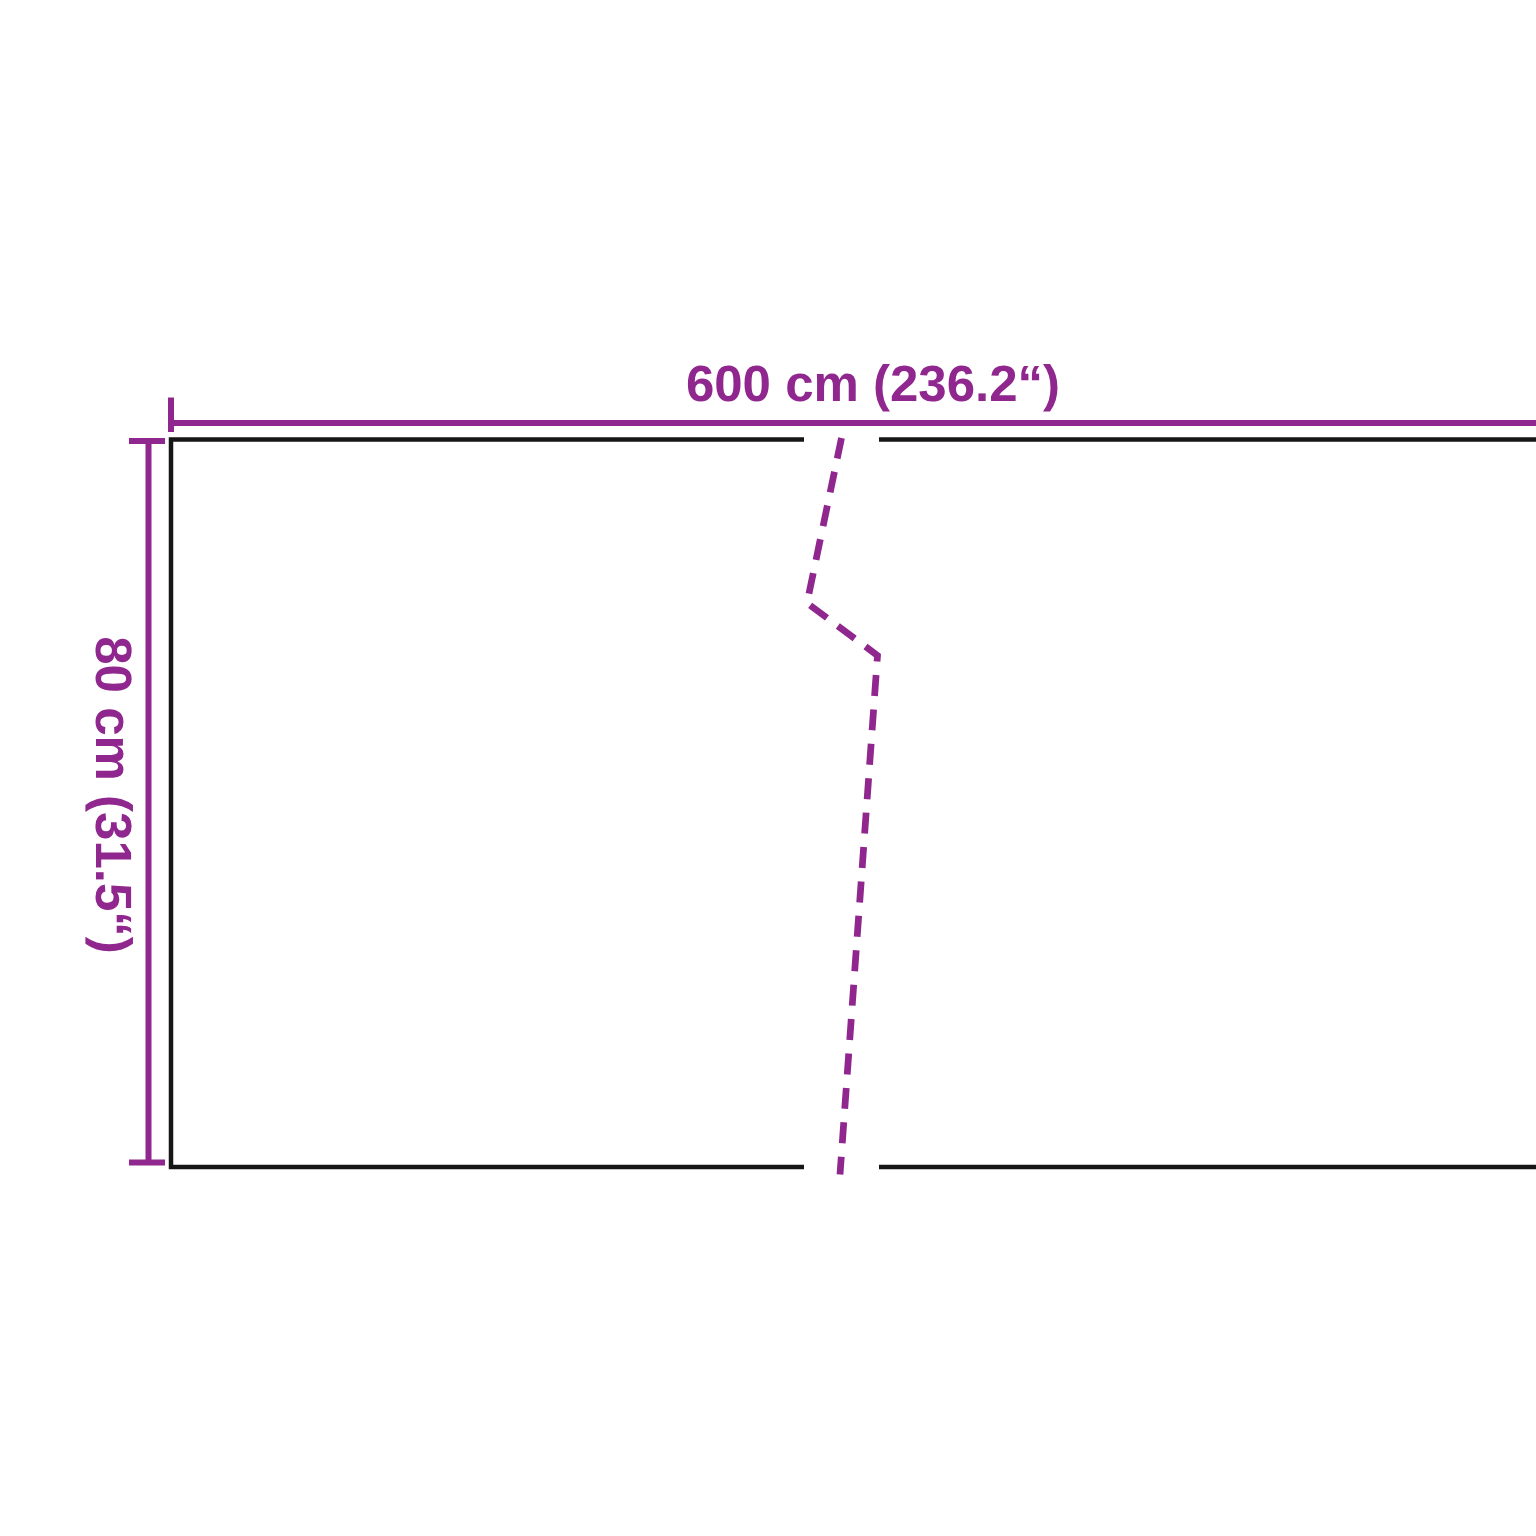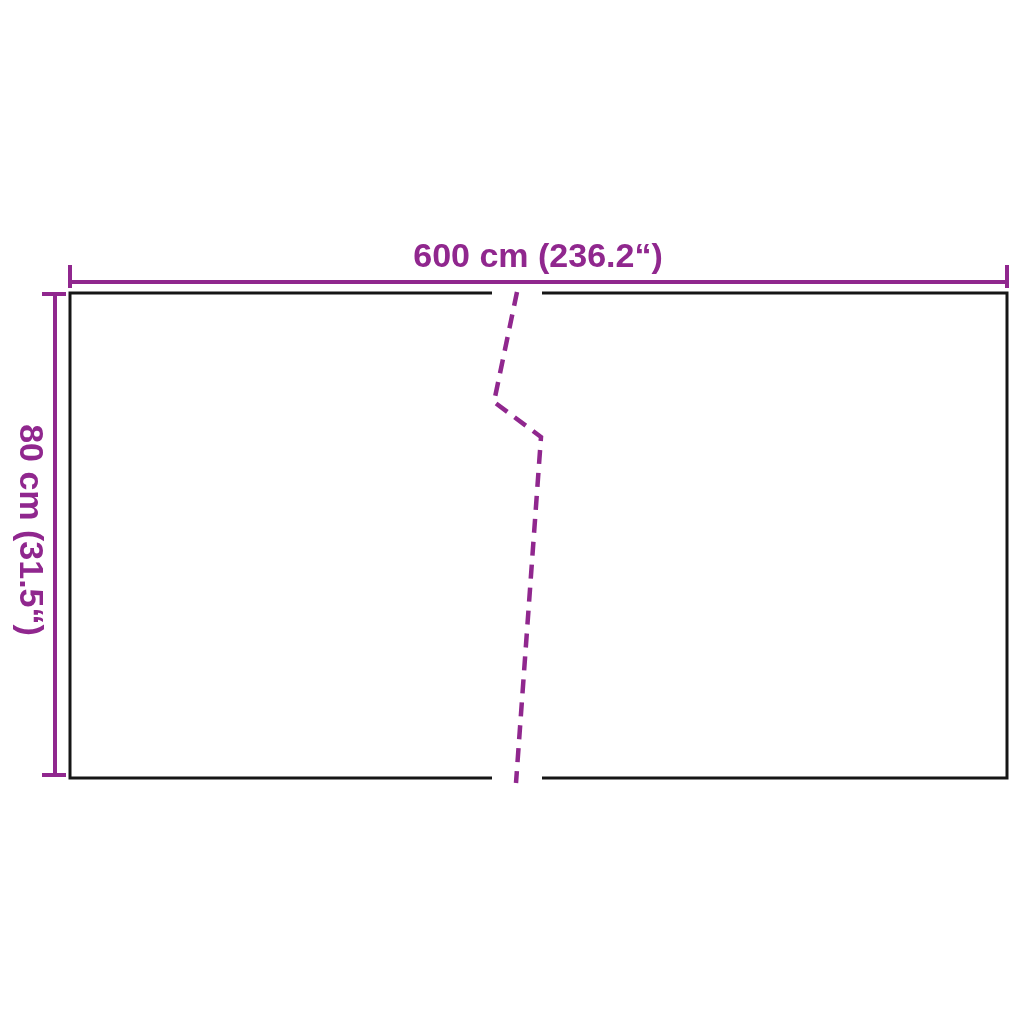--- a/index.html
+++ b/index.html
@@ -8,20 +8,21 @@
     width: 1024px;
     height: 1024px;
     background: var(--color-background, #ffffff);
     overflow: hidden;
     font-family: "Liberation Sans", sans-serif;
   }
   .stage {
     position: relative;
     width: 852px;
     height: 1024px;
+    padding-left: 44px;
   }
   svg .outline {
     stroke: var(--color-outline, #161616);
     stroke-width: 3;
     fill: none;
   }
   svg .dim-line {
     stroke: var(--color-dimension, #90278E);
     stroke-width: 4;
     fill: none;

